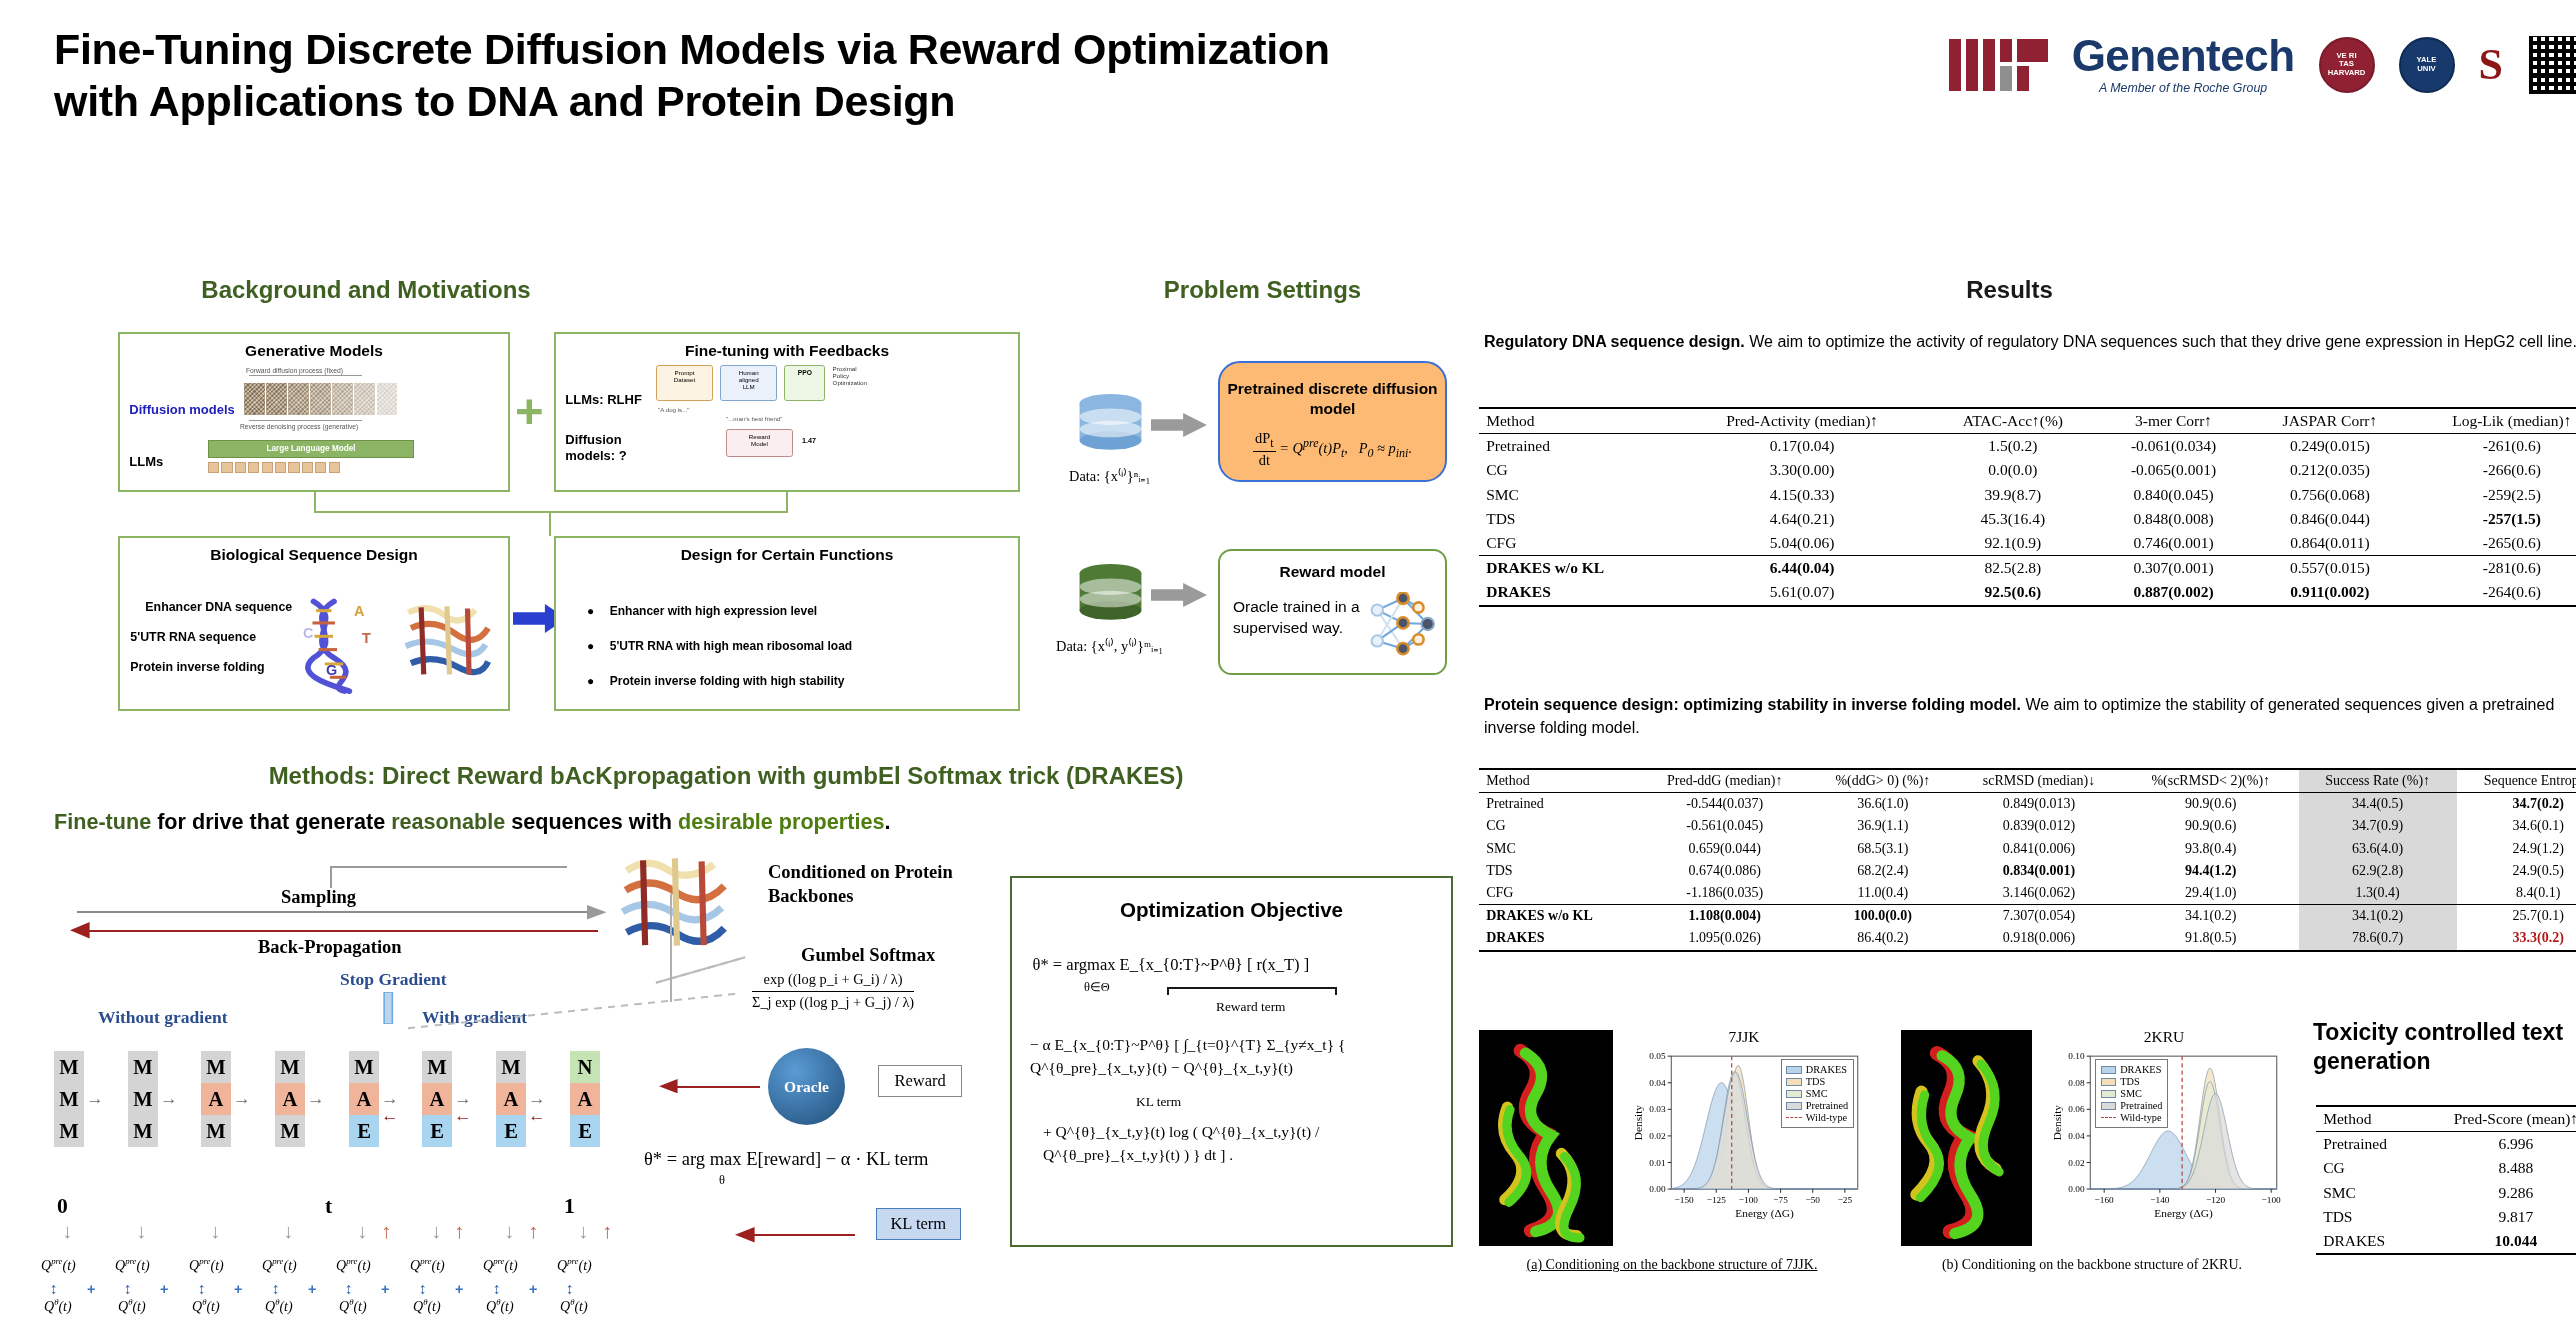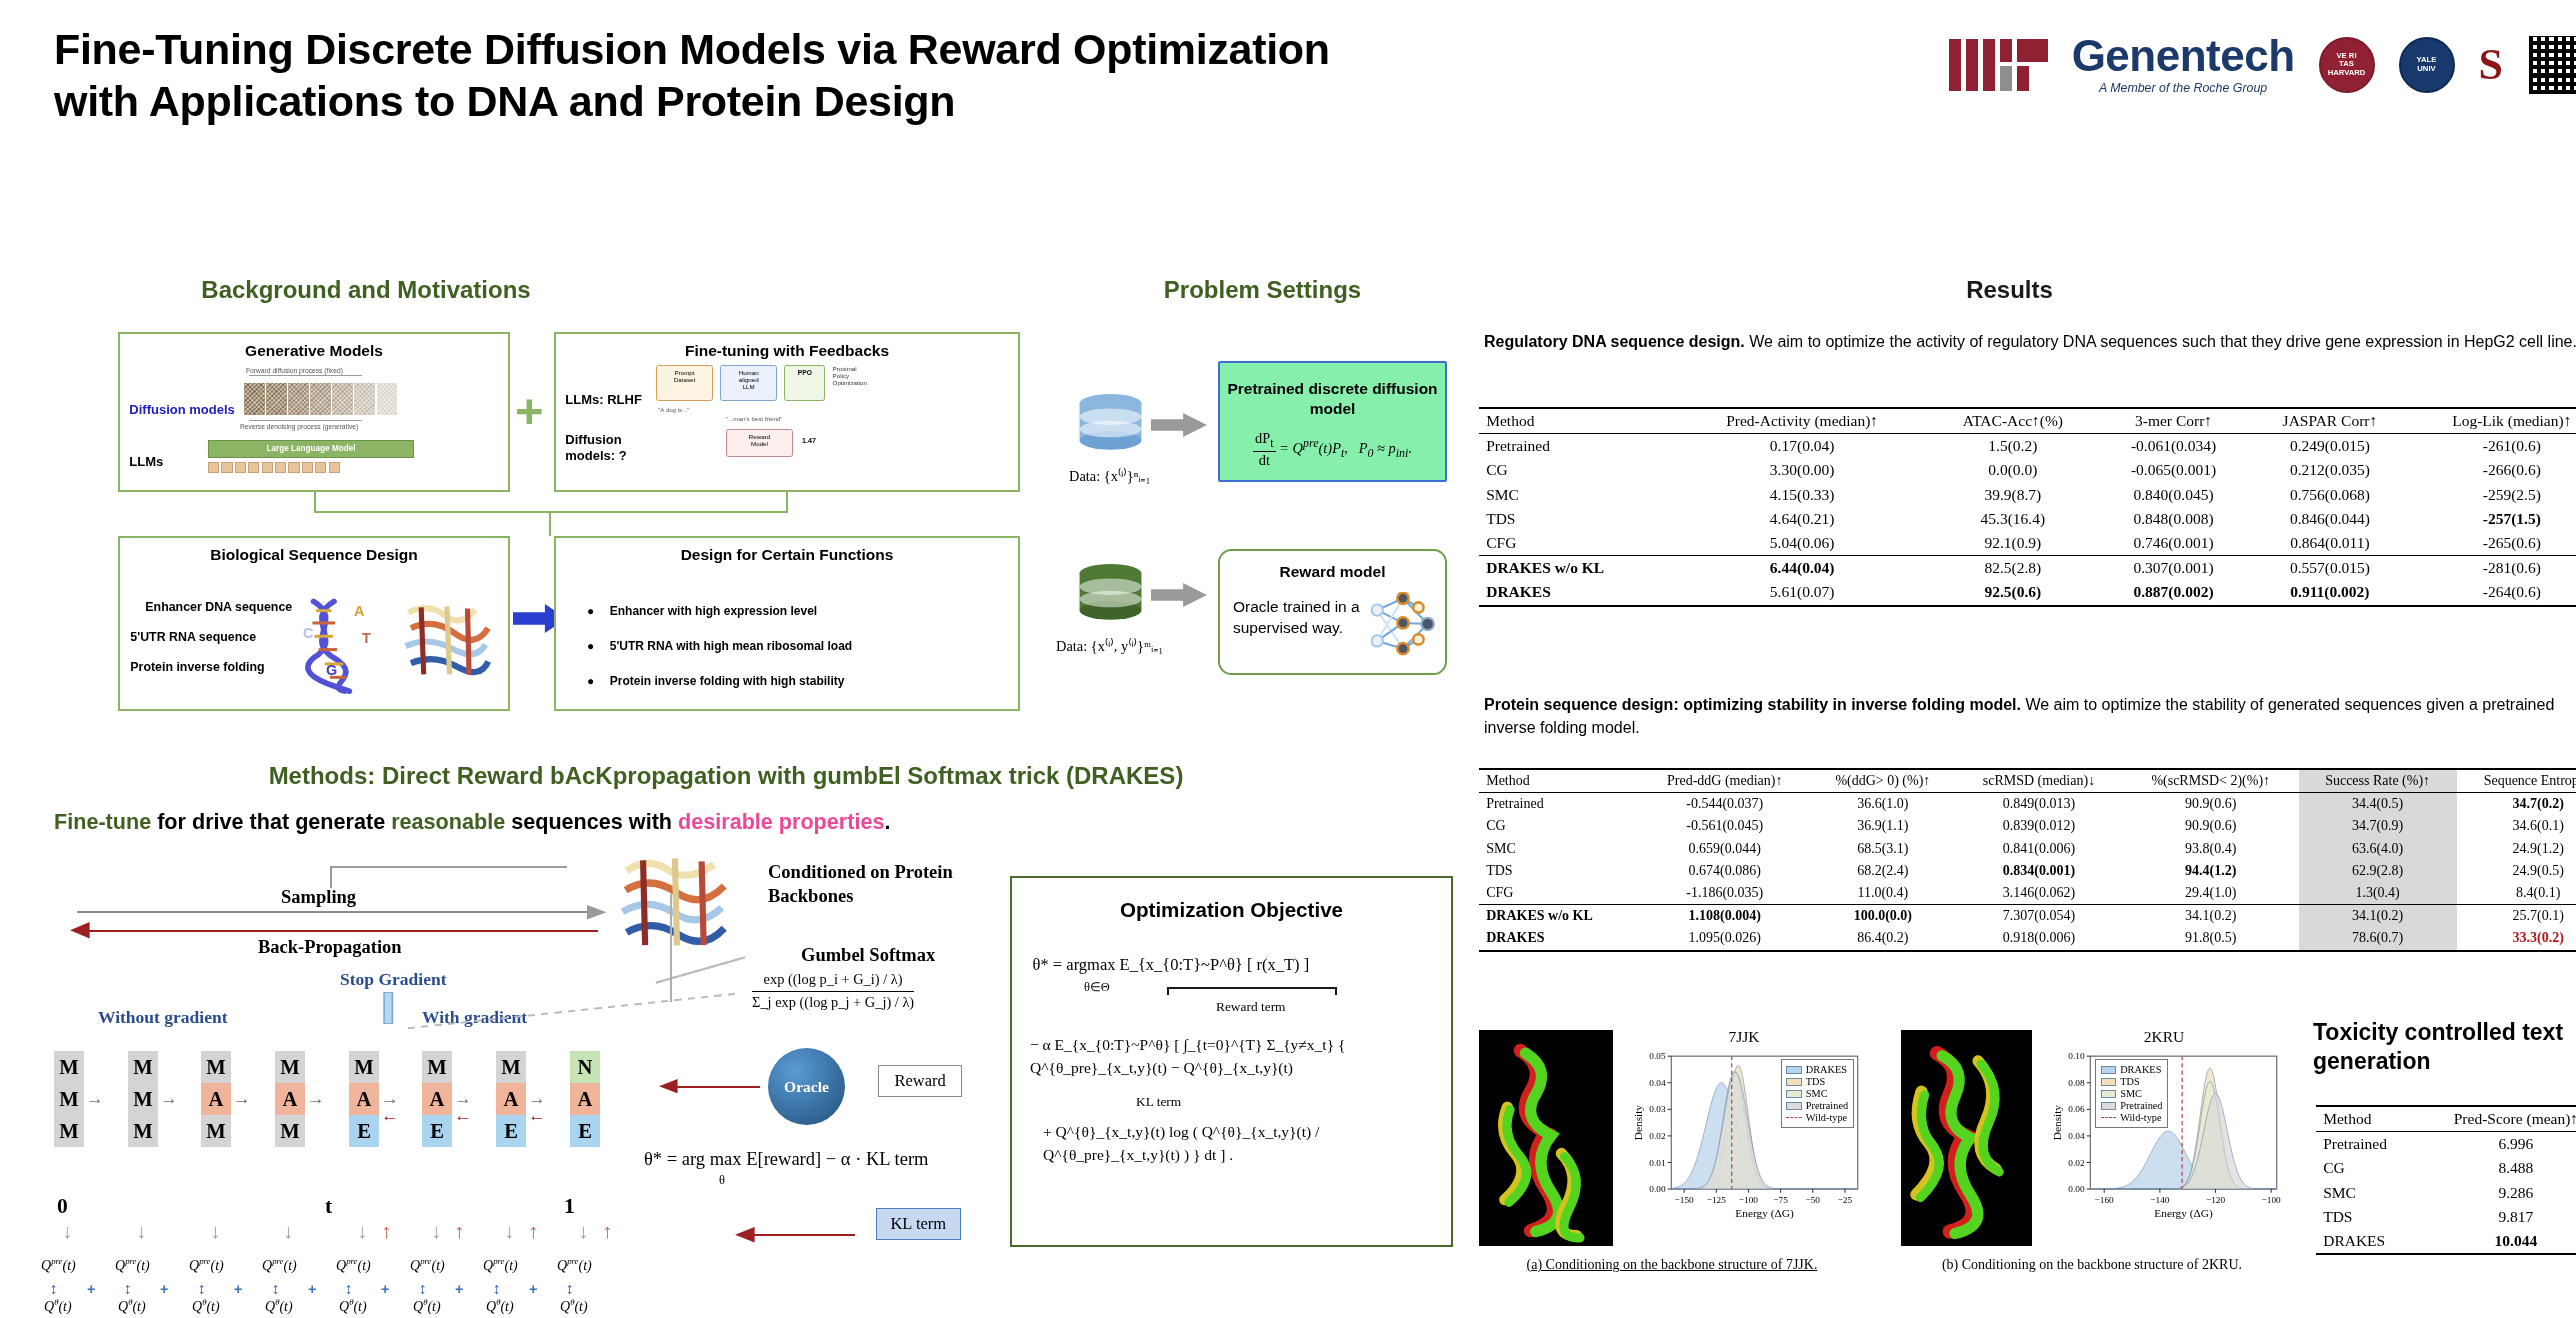--- a/index.html
+++ b/index.html
@@ -54,21 +54,21 @@
   }
 
   
   .gbox {
     position:absolute; border:2.6px solid #8cb465; background:#fff;
   }
   .gbox-title {
     font-size:15.5px; font-weight:bold; text-align:center; margin-top:8.2px;
   }
   .bluebox {
-    position:absolute; border:2.6px solid #3b6fd4; border-radius:2px; background:#86efac;
+    position:absolute; border:2.6px solid #3b6fd4; border-radius:22px; background:#fdba74;
   }
   .greenbox-r {
     position:absolute; border:2.6px solid #6f9e46; border-radius:13.4px; background:#fff;
   }
   .box-h { font-size:15.5px; font-weight:bold; text-align:center; }
 
   
   .res-head {
     position:absolute; font-size:24px; font-weight:bold; color:#1a1a1a; text-align:center;
   }
@@ -329,21 +329,21 @@
       <circle cx="70" cy="60" r="11" fill="#4a5568" stroke="#d98c2b" stroke-width="5"></circle>
       <circle cx="70" cy="110" r="11" fill="#4a5568" stroke="#d98c2b" stroke-width="5"></circle>
       <circle cx="100" cy="30" r="10" fill="#fdf0de" stroke="#d98c2b" stroke-width="5"></circle>
       <circle cx="100" cy="92" r="10" fill="#fdf0de" stroke="#d98c2b" stroke-width="5"></circle>
       <circle cx="118" cy="62" r="12" fill="#4a5568" stroke="#8aa8c8" stroke-width="4"></circle>
     </svg>
   </div>
 
   <div class="sec-head" style="left:180px;top:762px;width:1092px;font-size:24px;">Methods: Direct Reward bAcKpropagation with gumbEl Softmax trick (DRAKES)</div>
   <div style="position:absolute;left:54px;top:809px;font-size:21.6px;font-weight:bold;">
-    <span style="color:#3f6021;">Fine-tune</span><span> for drive that generate </span><span style="color:#3f6021;">reasonable</span><span> sequences with </span><span style="color:#ec4899;text-align:center;">desirable properties</span><span>.</span>
+    <span style="color:#3f6021;">Fine-tune</span><span> for drive that generate </span><span style="color:#3f6021;">reasonable</span><span> sequences with </span><span style="color:#4d7c0f;text-align:center;">desirable properties</span><span>.</span>
   </div>
 
   <div style="position:absolute;left:330px;top:866px;width:2.1px;height:21.6px;background:#9a9a9a;"></div>
   <div style="position:absolute;left:330px;top:866px;width:237px;height:2.1px;background:#9a9a9a;"></div>
   <div class="lbl b" style="left:281px;top:887px;font-size:18.5px;">Sampling</div>
   <div class="arrowline" style="left:77px;top:911px;width:515px;"></div>
   <svg width="20.6" height="15.5" style="position:absolute;left:587px;top:905px;" viewBox="0 0 40 30">
     <polygon points="0,0 38,14 0,28" fill="#9a9a9a"></polygon>
   </svg>
   <div class="arrowline red" style="left:88px;top:930px;width:510px;"></div>

